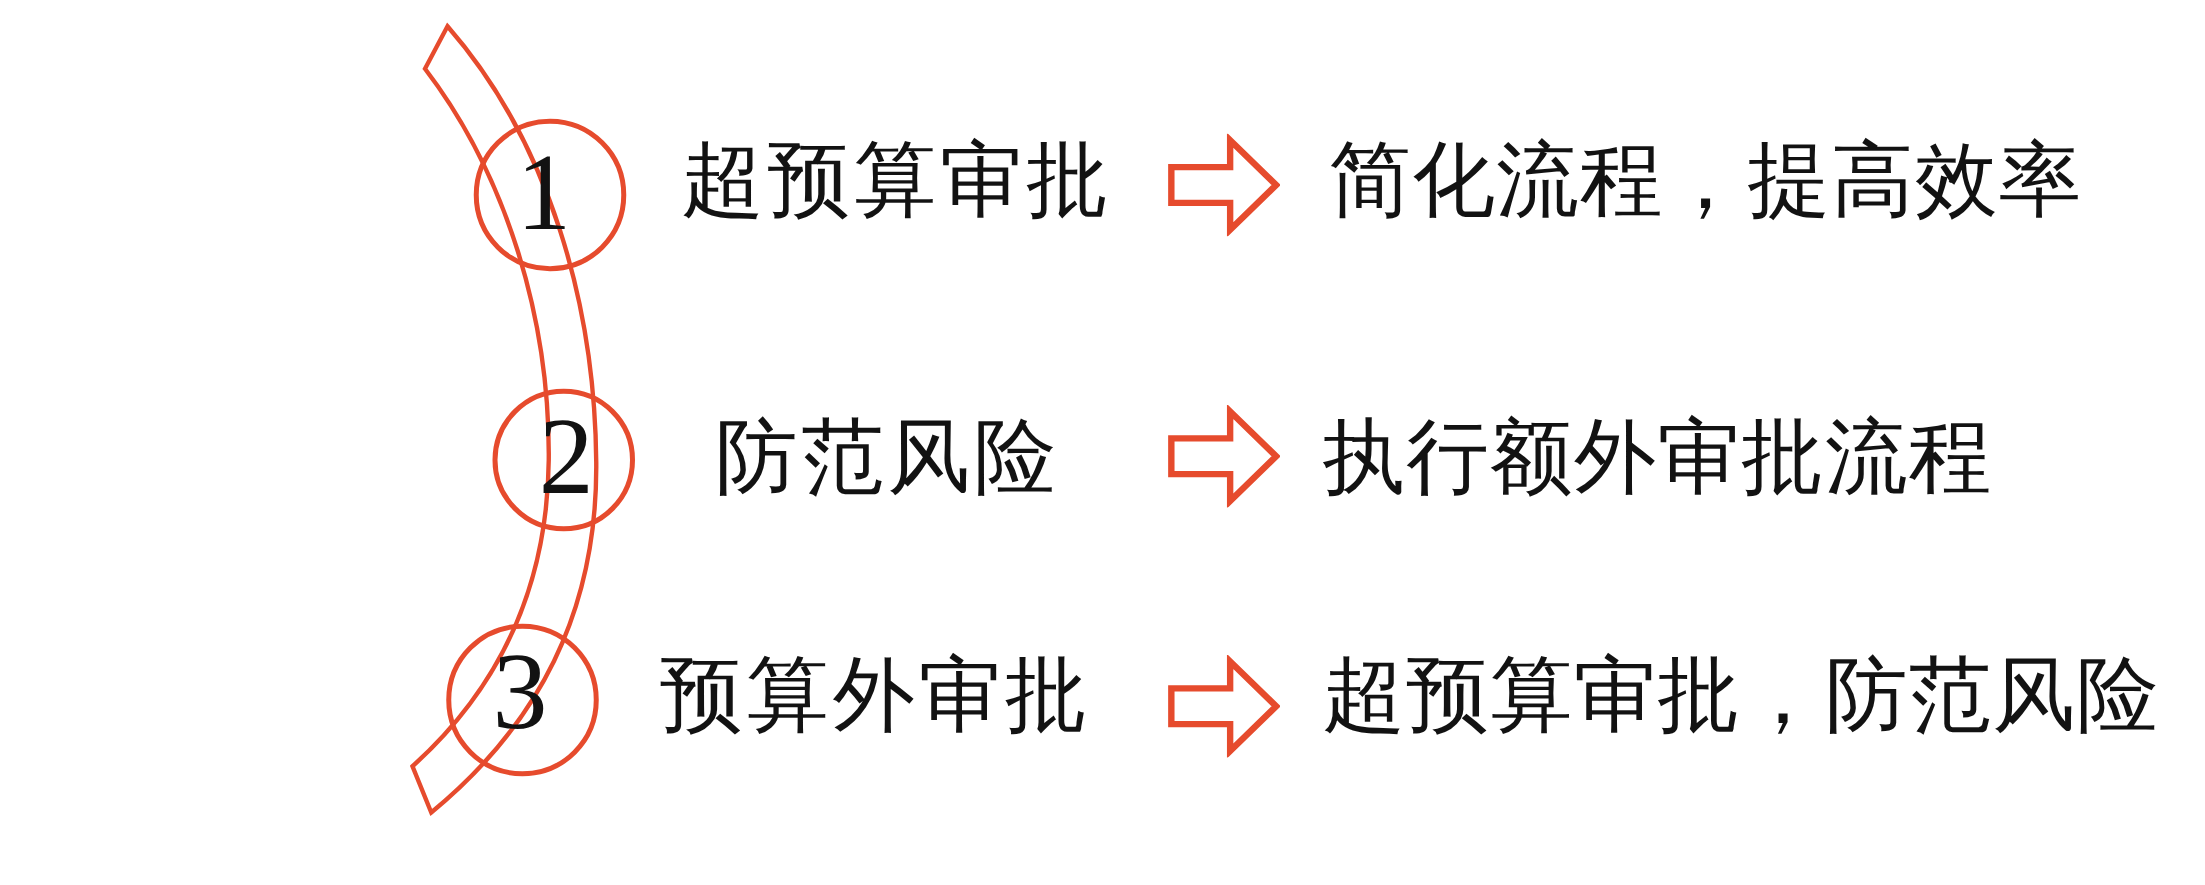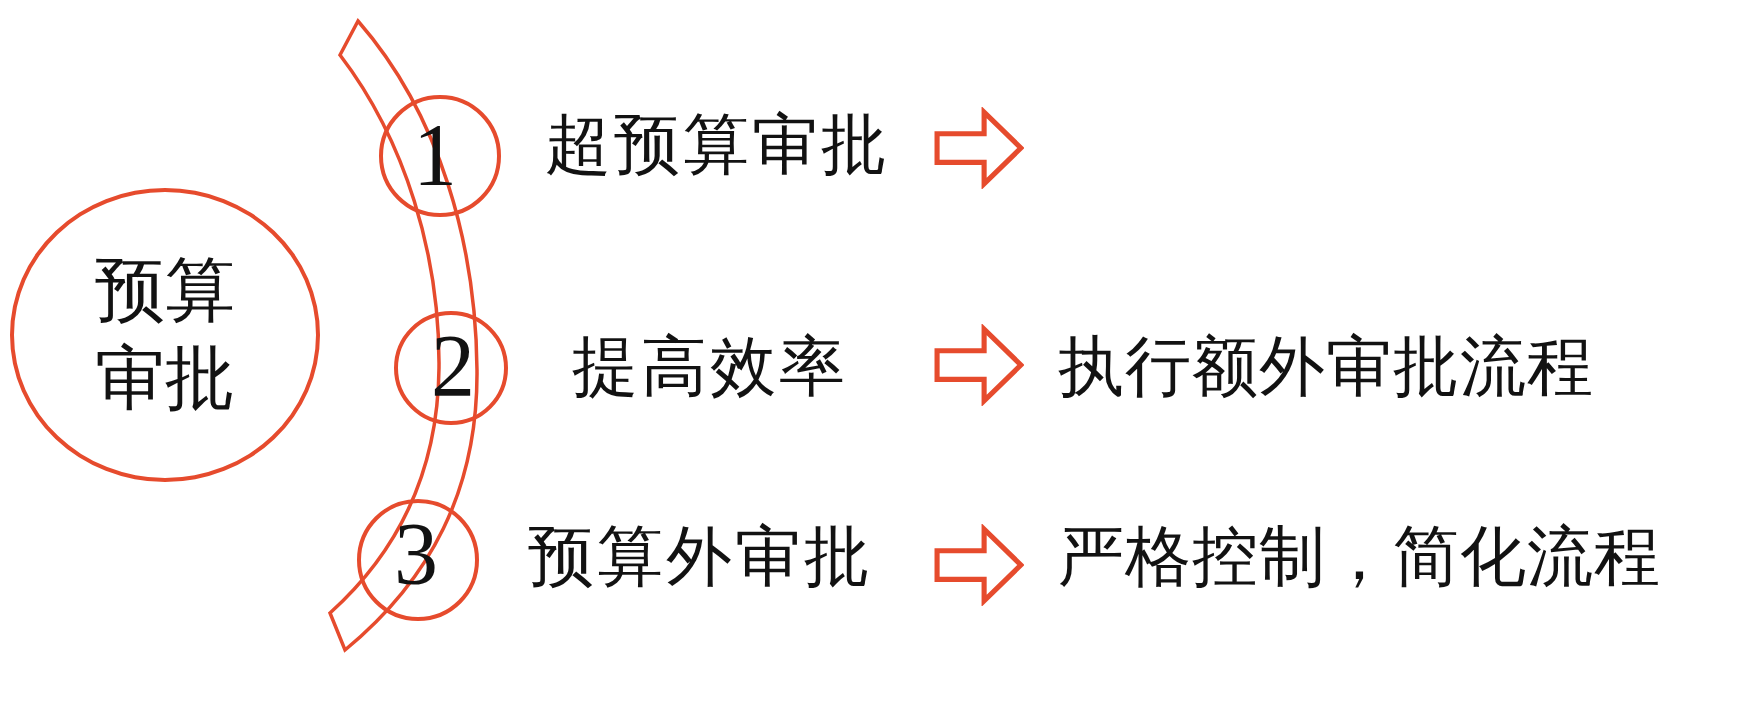--- a/index.html
+++ b/index.html
@@ -92,42 +92,40 @@
   <svg class="abs band-layer band" viewBox="0 0 1764 708" aria-hidden="true">
     <path d="M358,21
              C440,115 476,245 477,370
              C478,490 430,580 345,650
              L330,613
              C400,550 438,470 439,368
              C440,255 405,140 340,55
              Z"></path>
   </svg>
 
-  <div class="abs hub">
-    <div class="hub-text"><span>预算</span><br><span>审批</span></div>
-  </div>
 
   <div class="abs num-circle c1"></div>
   <div class="abs num-circle c2"></div>
   <div class="abs num-circle c3"></div>
 
   <div class="abs num n1">1</div>
   <div class="abs num n2">2</div>
   <div class="abs num n3">3</div>
 
   <div class="abs rowtext step-label l1">超预算审批</div>
-  <div class="abs rowtext step-label l2">提高效率</div>
+  <div class="abs rowtext step-label l2">防范风险</div>
   <div class="abs rowtext step-label l3">预算外审批</div>
 
   <svg class="abs arrow a1" viewBox="0 0 88 80" aria-hidden="true">
     <path d="M3,26 L49,26 L49,5 L85,40 L49,75 L49,54 L3,54 Z"></path>
   </svg>
   <svg class="abs arrow a2" viewBox="0 0 88 80" aria-hidden="true">
     <path d="M3,26 L49,26 L49,5 L85,40 L49,75 L49,54 L3,54 Z"></path>
   </svg>
   <svg class="abs arrow a3" viewBox="0 0 88 80" aria-hidden="true">
     <path d="M3,26 L49,26 L49,5 L85,40 L49,75 L49,54 L3,54 Z"></path>
   </svg>
 
+  <div class="abs rowtext step-result r1">简化流程，提高效率</div>
   <div class="abs rowtext step-result r2">执行额外审批流程</div>
-  <div class="abs rowtext step-result r3">严格控制，简化流程</div>
+  <div class="abs rowtext step-result r3">超预算审批，防范风险</div>
 
 </div>
 
 </body></html>

